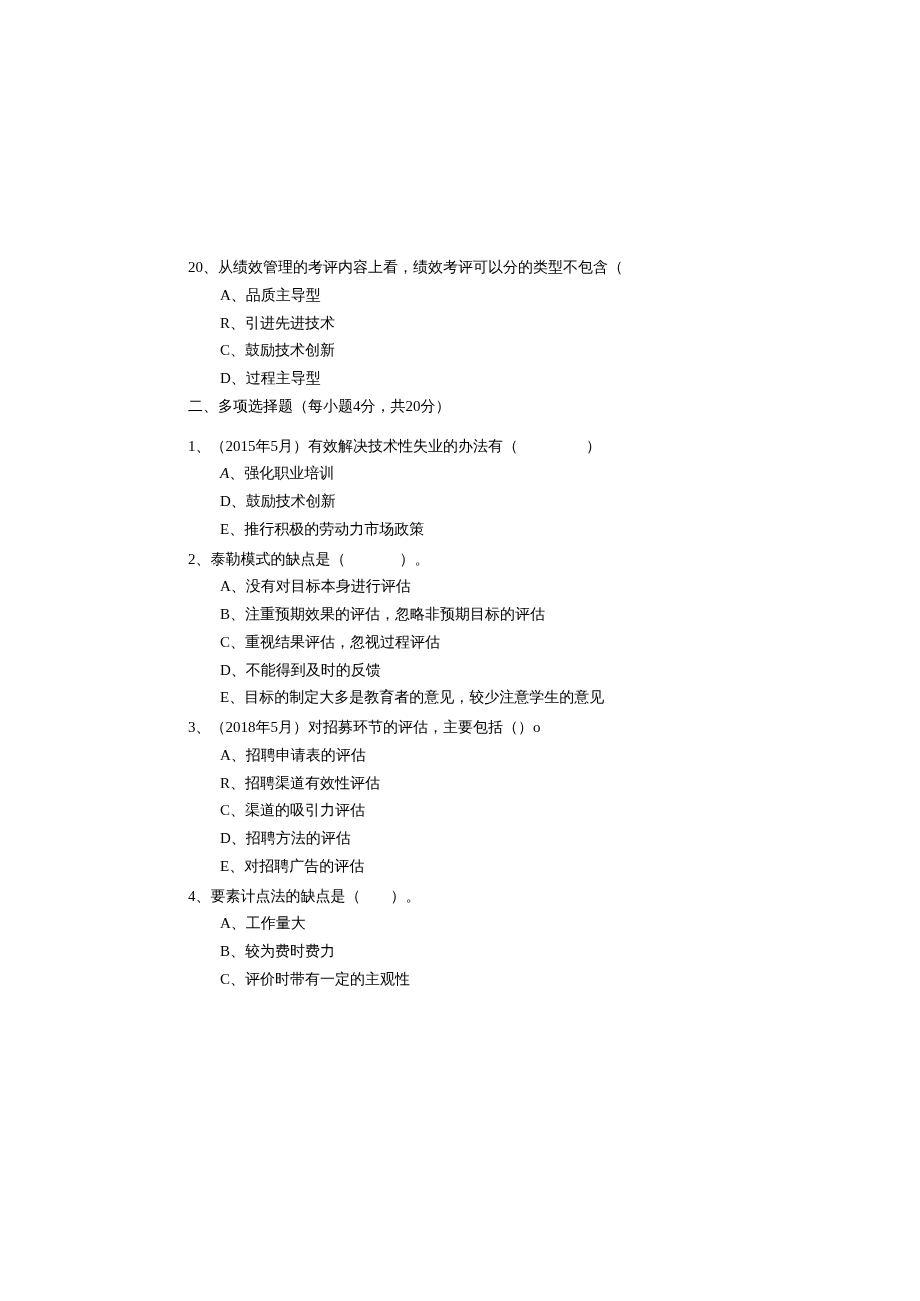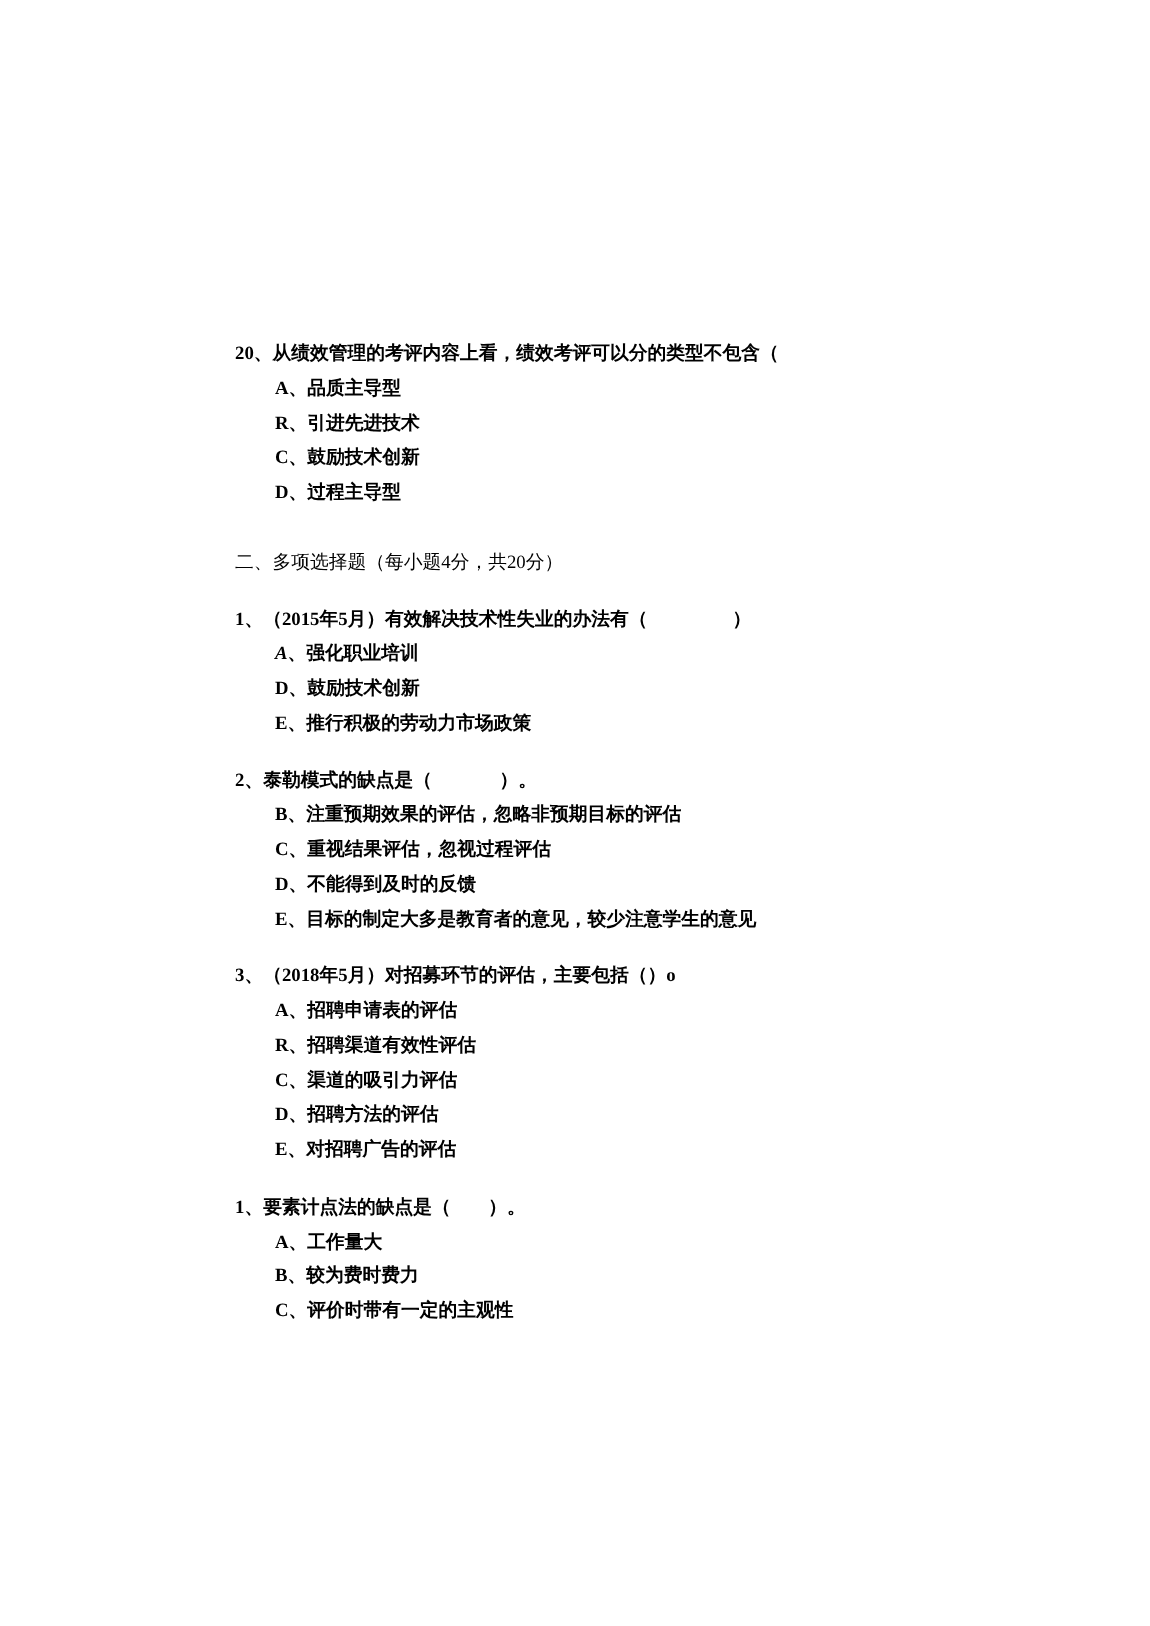--- a/index.html
+++ b/index.html
@@ -18,27 +18,25 @@
       line-height: 1.85;
     }
     .question-line {
       display: block;
     }
     .option {
       padding-left: 32px;
       display: block;
     }
     .section-header {
-      margin-top: 28px;
       margin-bottom: 12px;
       font-family: "KaiTi", "楷体", serif;
     }
     .q-group {
-      margin-top: 18px;
-      font-weight: bold;
+      margin-top: 2px;
     }
     .spacer {
       display: inline-block;
     }
     .italic {
       font-style: italic;
     }
   </style>
 </head>
 <body>
@@ -59,35 +57,36 @@
   </span>
   <span class="option"><span class="italic">A</span><span>、强化职业培训</span></span>
   <span class="option">D、鼓励技术创新</span>
   <span class="option">E、推行积极的劳动力市场政策</span>
 </div>
 
 <div class="q-group">
   <span class="question-line">
     <span>2、泰勒模式的缺点是（</span><span class="spacer" style="width:54px;"></span><span>）。</span>
   </span>
+  <span class="option">A、没有对目标本身进行评估</span>
   <span class="option">B、注重预期效果的评估，忽略非预期目标的评估</span>
   <span class="option">C、重视结果评估，忽视过程评估</span>
   <span class="option">D、不能得到及时的反馈</span>
   <span class="option">E、目标的制定大多是教育者的意见，较少注意学生的意见</span>
 </div>
 
 <div class="q-group">
   <span class="question-line">3、（2018年5月）对招募环节的评估，主要包括（）o</span>
   <span class="option">A、招聘申请表的评估</span>
   <span class="option">R、招聘渠道有效性评估</span>
   <span class="option">C、渠道的吸引力评估</span>
   <span class="option">D、招聘方法的评估</span>
   <span class="option">E、对招聘广告的评估</span>
 </div>
 
 <div class="q-group">
   <span class="question-line">
-    <span>1、要素计点法的缺点是（</span><span class="spacer" style="width:30px;"></span><span>）。</span>
+    <span>4、要素计点法的缺点是（</span><span class="spacer" style="width:30px;"></span><span>）。</span>
   </span>
   <span class="option">A、工作量大</span>
   <span class="option">B、较为费时费力</span>
   <span class="option">C、评价时带有一定的主观性</span>
 </div>
 
 </body></html>

